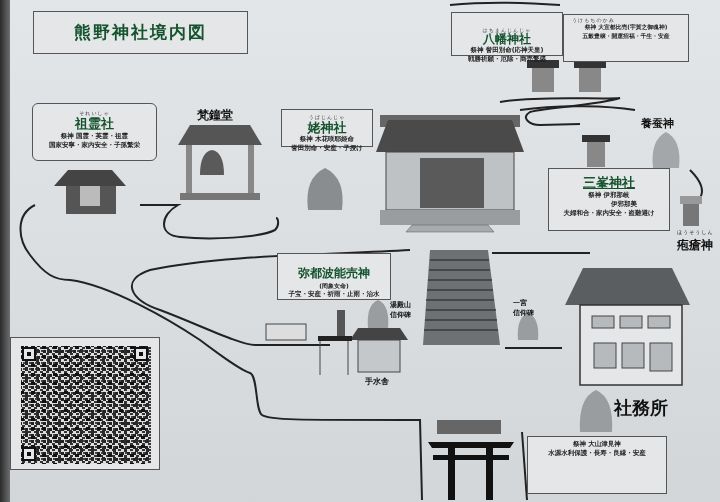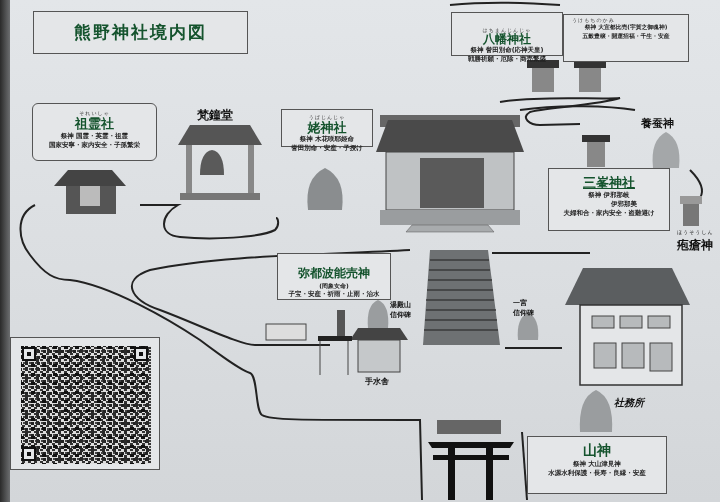--- a/index.html
+++ b/index.html
@@ -182,24 +182,23 @@
     <div>信仰碑</div>
   </div>
 
   <div class="lbl" style="left:513px;top:290px;font-size:7px;line-height:10px;margin-top:8px;">
     <div>一宮</div>
     <div>信仰碑</div>
   </div>
 
   <div class="lbl" style="left:365px;top:376px;font-size:8px;">手水舎</div>
 
-  <div class="lbl" style="left:614px;top:396px;font-size:10px;font-style:italic;">社務所</div>
+  <div class="lbl" style="left:614px;top:396px;font-size:18px;">社務所</div>
 
   <div class="box" style="left:527px;top:436px;width:140px;height:58px;padding-top:3px;">
-    <div class="name" style="font-size:14px;line-height:20px;">山神</div>
     <div class="line">祭神 大山津見神</div>
     <div class="line">水源水利保護・長寿・良縁・安産</div>
   </div>
 
   <div class="qr">
     <svg width="147" height="130" style="left:8px;top:6px;">
       <defs>
         <pattern id="qrp" width="6" height="6" patternUnits="userSpaceOnUse">
           <rect width="6" height="6" fill="#ddd"></rect>
           <rect x="0" y="0" width="3" height="3" fill="#222"></rect>

